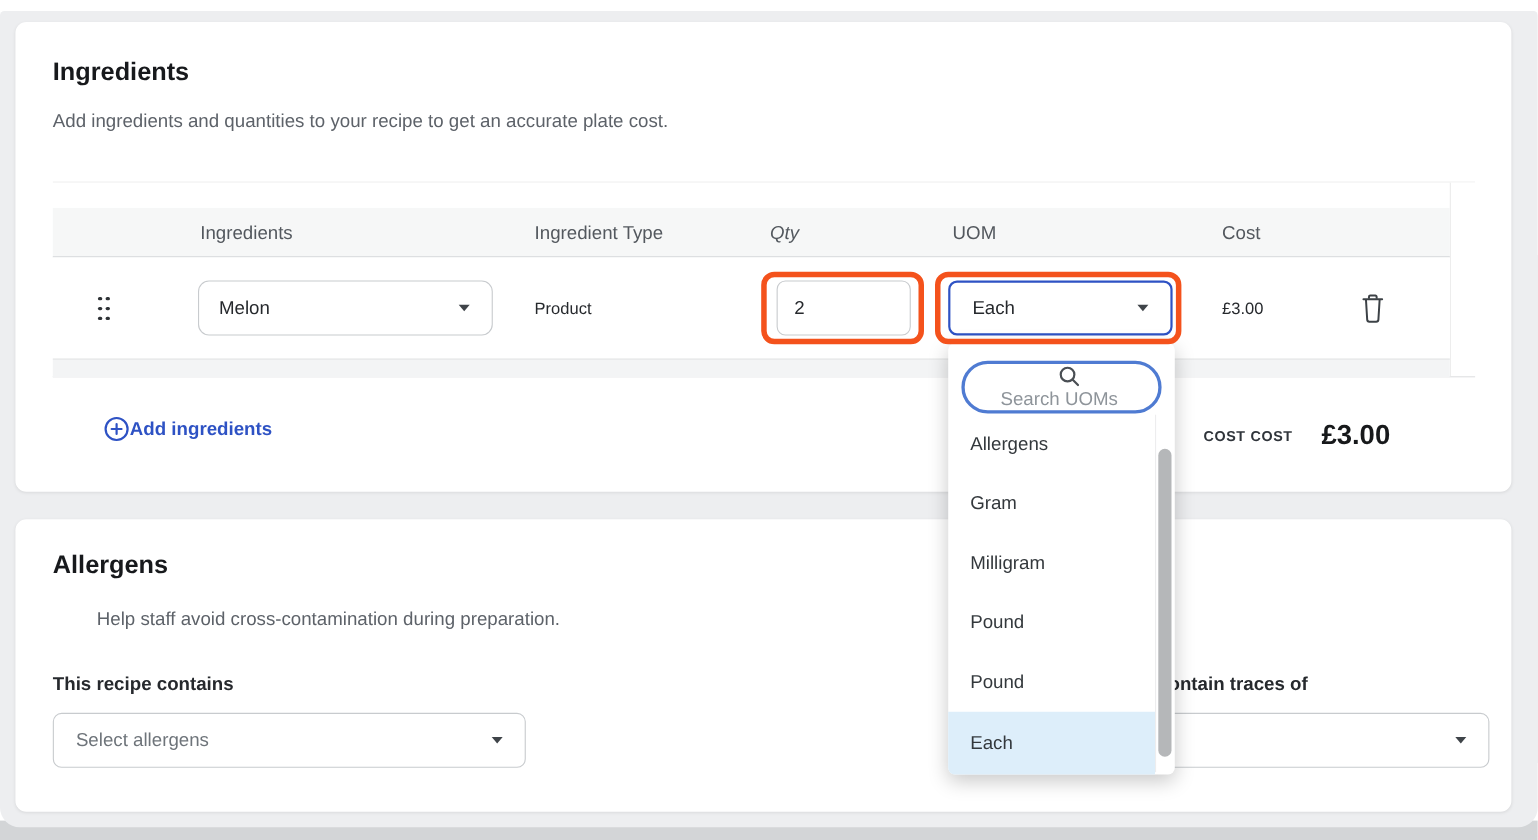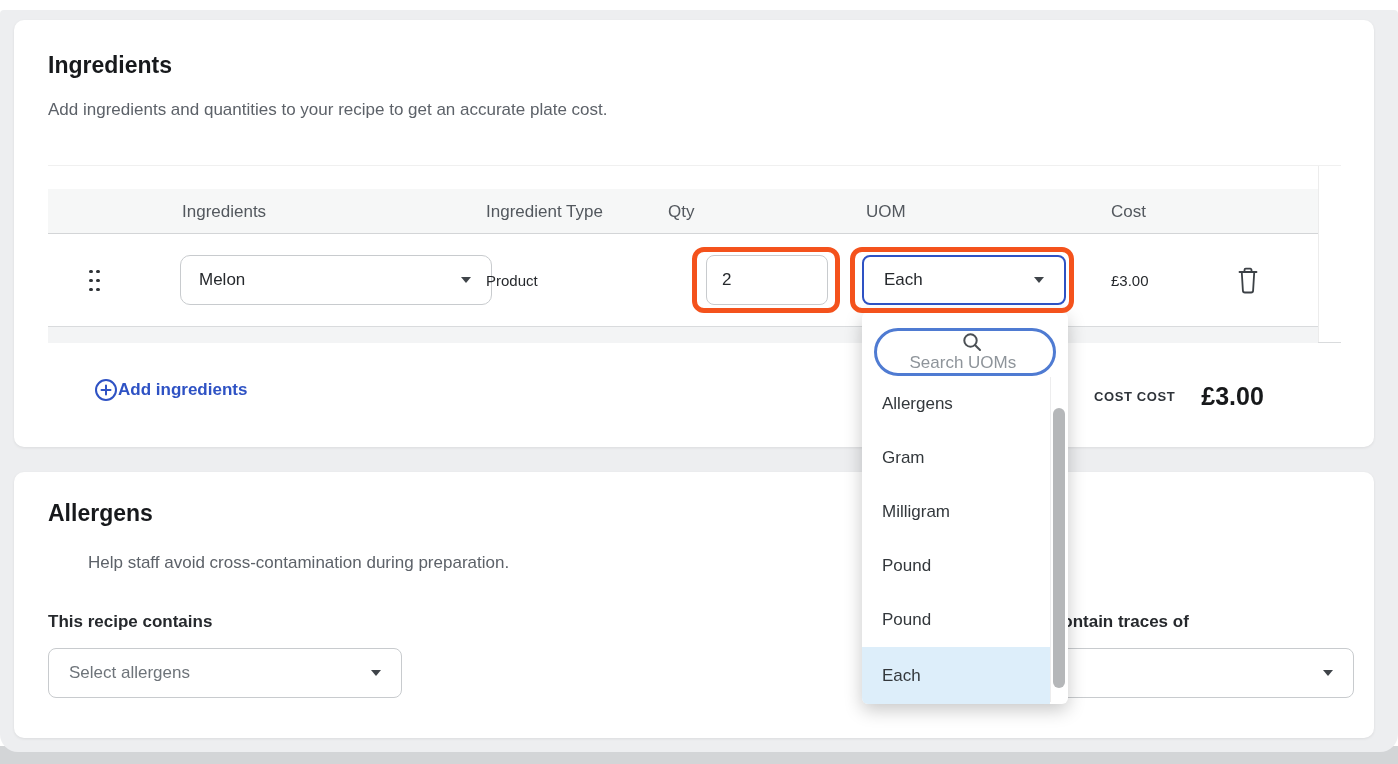--- a/index.html
+++ b/index.html
@@ -85,21 +85,21 @@
   .opt { position:absolute; left:0; width:188px; height:54px; line-height:54px; padding-left:20px;
     font-size:17px; color:#33383c; cursor:pointer; }
   .opt.selected { background:#ddeefa; height:57px; line-height:57px; border-radius:0 0 0 6px; }
   .scroll-track { position:absolute; right:2px; top:65px; bottom:2px; width:16px; background:#fff;
     border-left:1px solid #ededee; }
   .scroll-thumb { position:absolute; left:2px; top:31px; width:12px; height:280px;
     background:#b5b7b9; border-radius:6px; }
 
   
   .field-label { position:absolute; font-size:17px; font-weight:700; color:#26292d; }
-  .allergen-select-left { left:34px; top:176px; width:354px; border-radius:8px; }
+  .allergen-select-left { left:34px; top:176px; width:430px; border-radius:8px; }
   .allergen-select-left .txt { padding-left:20px; }
   .traces-label { left:1001px; top:140px; }
   .allergen-select-right { left:1001px; top:176px; width:339px; border-radius:8px; }
 </style>
 </head>
 <body>
 
 <div class="stage">
   <div class="backdrop-bottom"></div>
   <div class="app-panel"></div>
@@ -107,36 +107,36 @@
   <div class="card card1">
     <div class="sec-title" style="top:32px;">Ingredients</div>
     <div class="sec-sub" style="top:80px;">Add ingredients and quantities to your recipe to get an accurate plate cost.</div>
 
     <div class="table-wrap">
       <div class="gutter"></div>
 
       <div class="thead">
         <div class="th" style="left:134px;">Ingredients</div>
         <div class="th" style="left:438px;">Ingredient Type</div>
-        <div class="th" style="left:620px;">Qty</div>
+        <div class="th" style="left:652px;font-style:italic;">Qty</div>
         <div class="th" style="left:818px;">UOM</div>
         <div class="th" style="left:1063px;">Cost</div>
       </div>
 
       <div class="trow">
         <div class="drag">
           <i></i>
             <i></i>
             <i></i>
             <i></i>
             <i></i>
             <i></i>
         </div>
 
-        <div class="select" style="left:132px; top:21px; width:312px;">
+        <div class="select" style="left:132px; top:21px; width:268px;">
           <span class="txt">Melon</span>
           <span class="caret"></span>
         </div>
 
         <div class="cell-text" style="left:438px;">Product</div>
 
         <input class="qty-input" type="text" value="2" style="">
 
         <div class="select uom-select">
           <span class="txt">Each</span>

